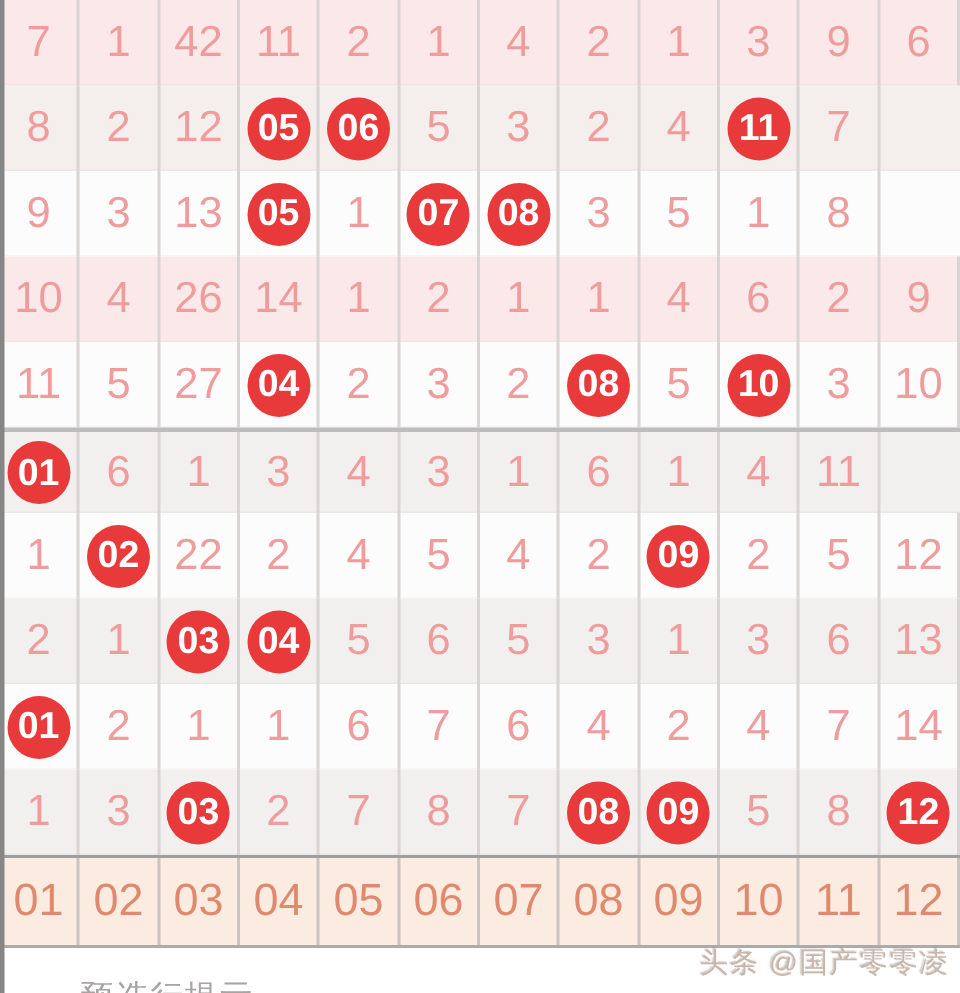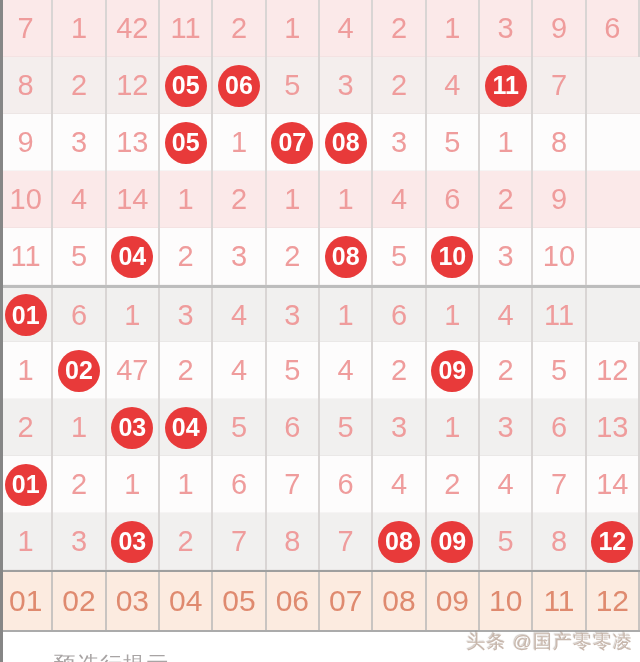--- a/index.html
+++ b/index.html
@@ -211,20 +211,23 @@
       </div>
     </div>
     <div class="row bg-pink">
       <div class="cell">
         <span class="miss">10</span>
       </div>
       <div class="cell">
         <span class="miss">4</span>
       </div>
       <div class="cell">
+        <span class="miss">26</span>
+      </div>
+      <div class="cell">
         <span class="miss">14</span>
       </div>
       <div class="cell">
         <span class="miss">1</span>
       </div>
       <div class="cell">
         <span class="miss">2</span>
       </div>
       <div class="cell">
         <span class="miss">1</span>
@@ -246,20 +249,23 @@
       </div>
     </div>
     <div class="row bg-white">
       <div class="cell">
         <span class="miss">11</span>
       </div>
       <div class="cell">
         <span class="miss">5</span>
       </div>
       <div class="cell">
+        <span class="miss">27</span>
+      </div>
+      <div class="cell">
         <span class="ball">04</span>
       </div>
       <div class="cell">
         <span class="miss">2</span>
       </div>
       <div class="cell">
         <span class="miss">3</span>
       </div>
       <div class="cell">
         <span class="miss">2</span>
@@ -316,21 +322,21 @@
       </div>
     </div>
     <div class="row bg-white">
       <div class="cell">
         <span class="miss">1</span>
       </div>
       <div class="cell">
         <span class="ball">02</span>
       </div>
       <div class="cell">
-        <span class="miss">47</span>
+        <span class="miss">22</span>
       </div>
       <div class="cell">
         <span class="miss">2</span>
       </div>
       <div class="cell">
         <span class="miss">4</span>
       </div>
       <div class="cell">
         <span class="miss">5</span>
       </div>

